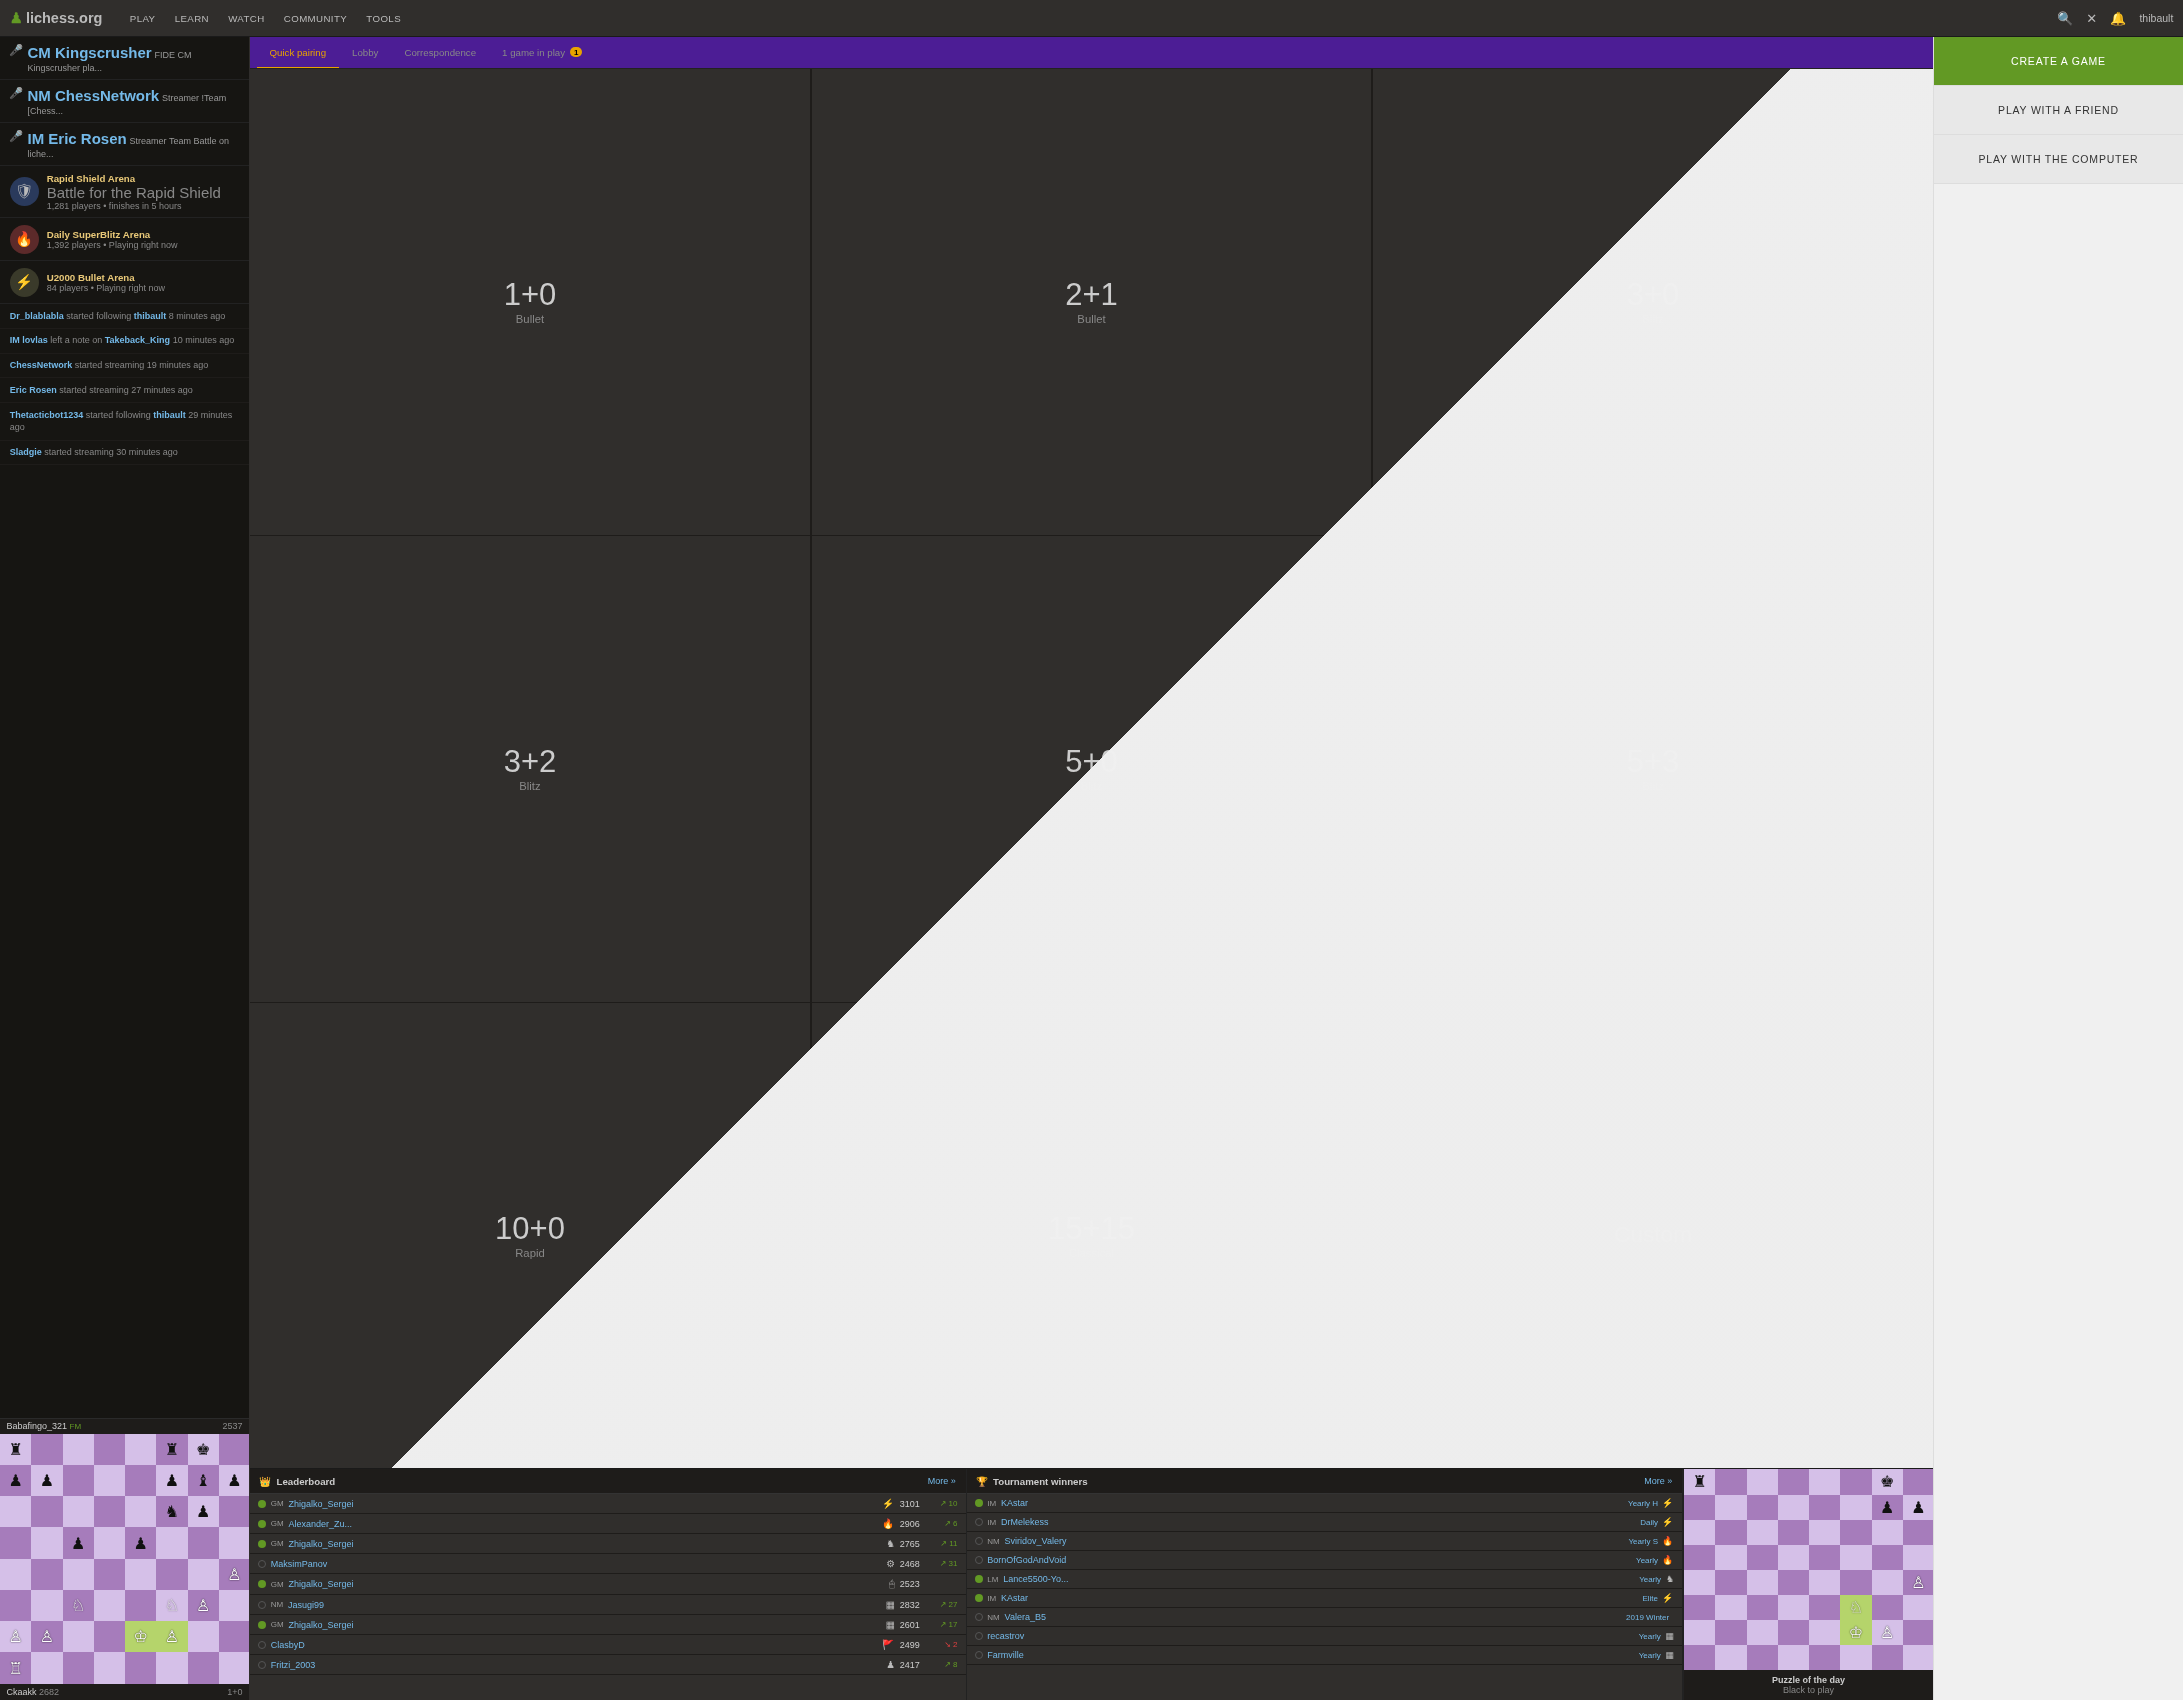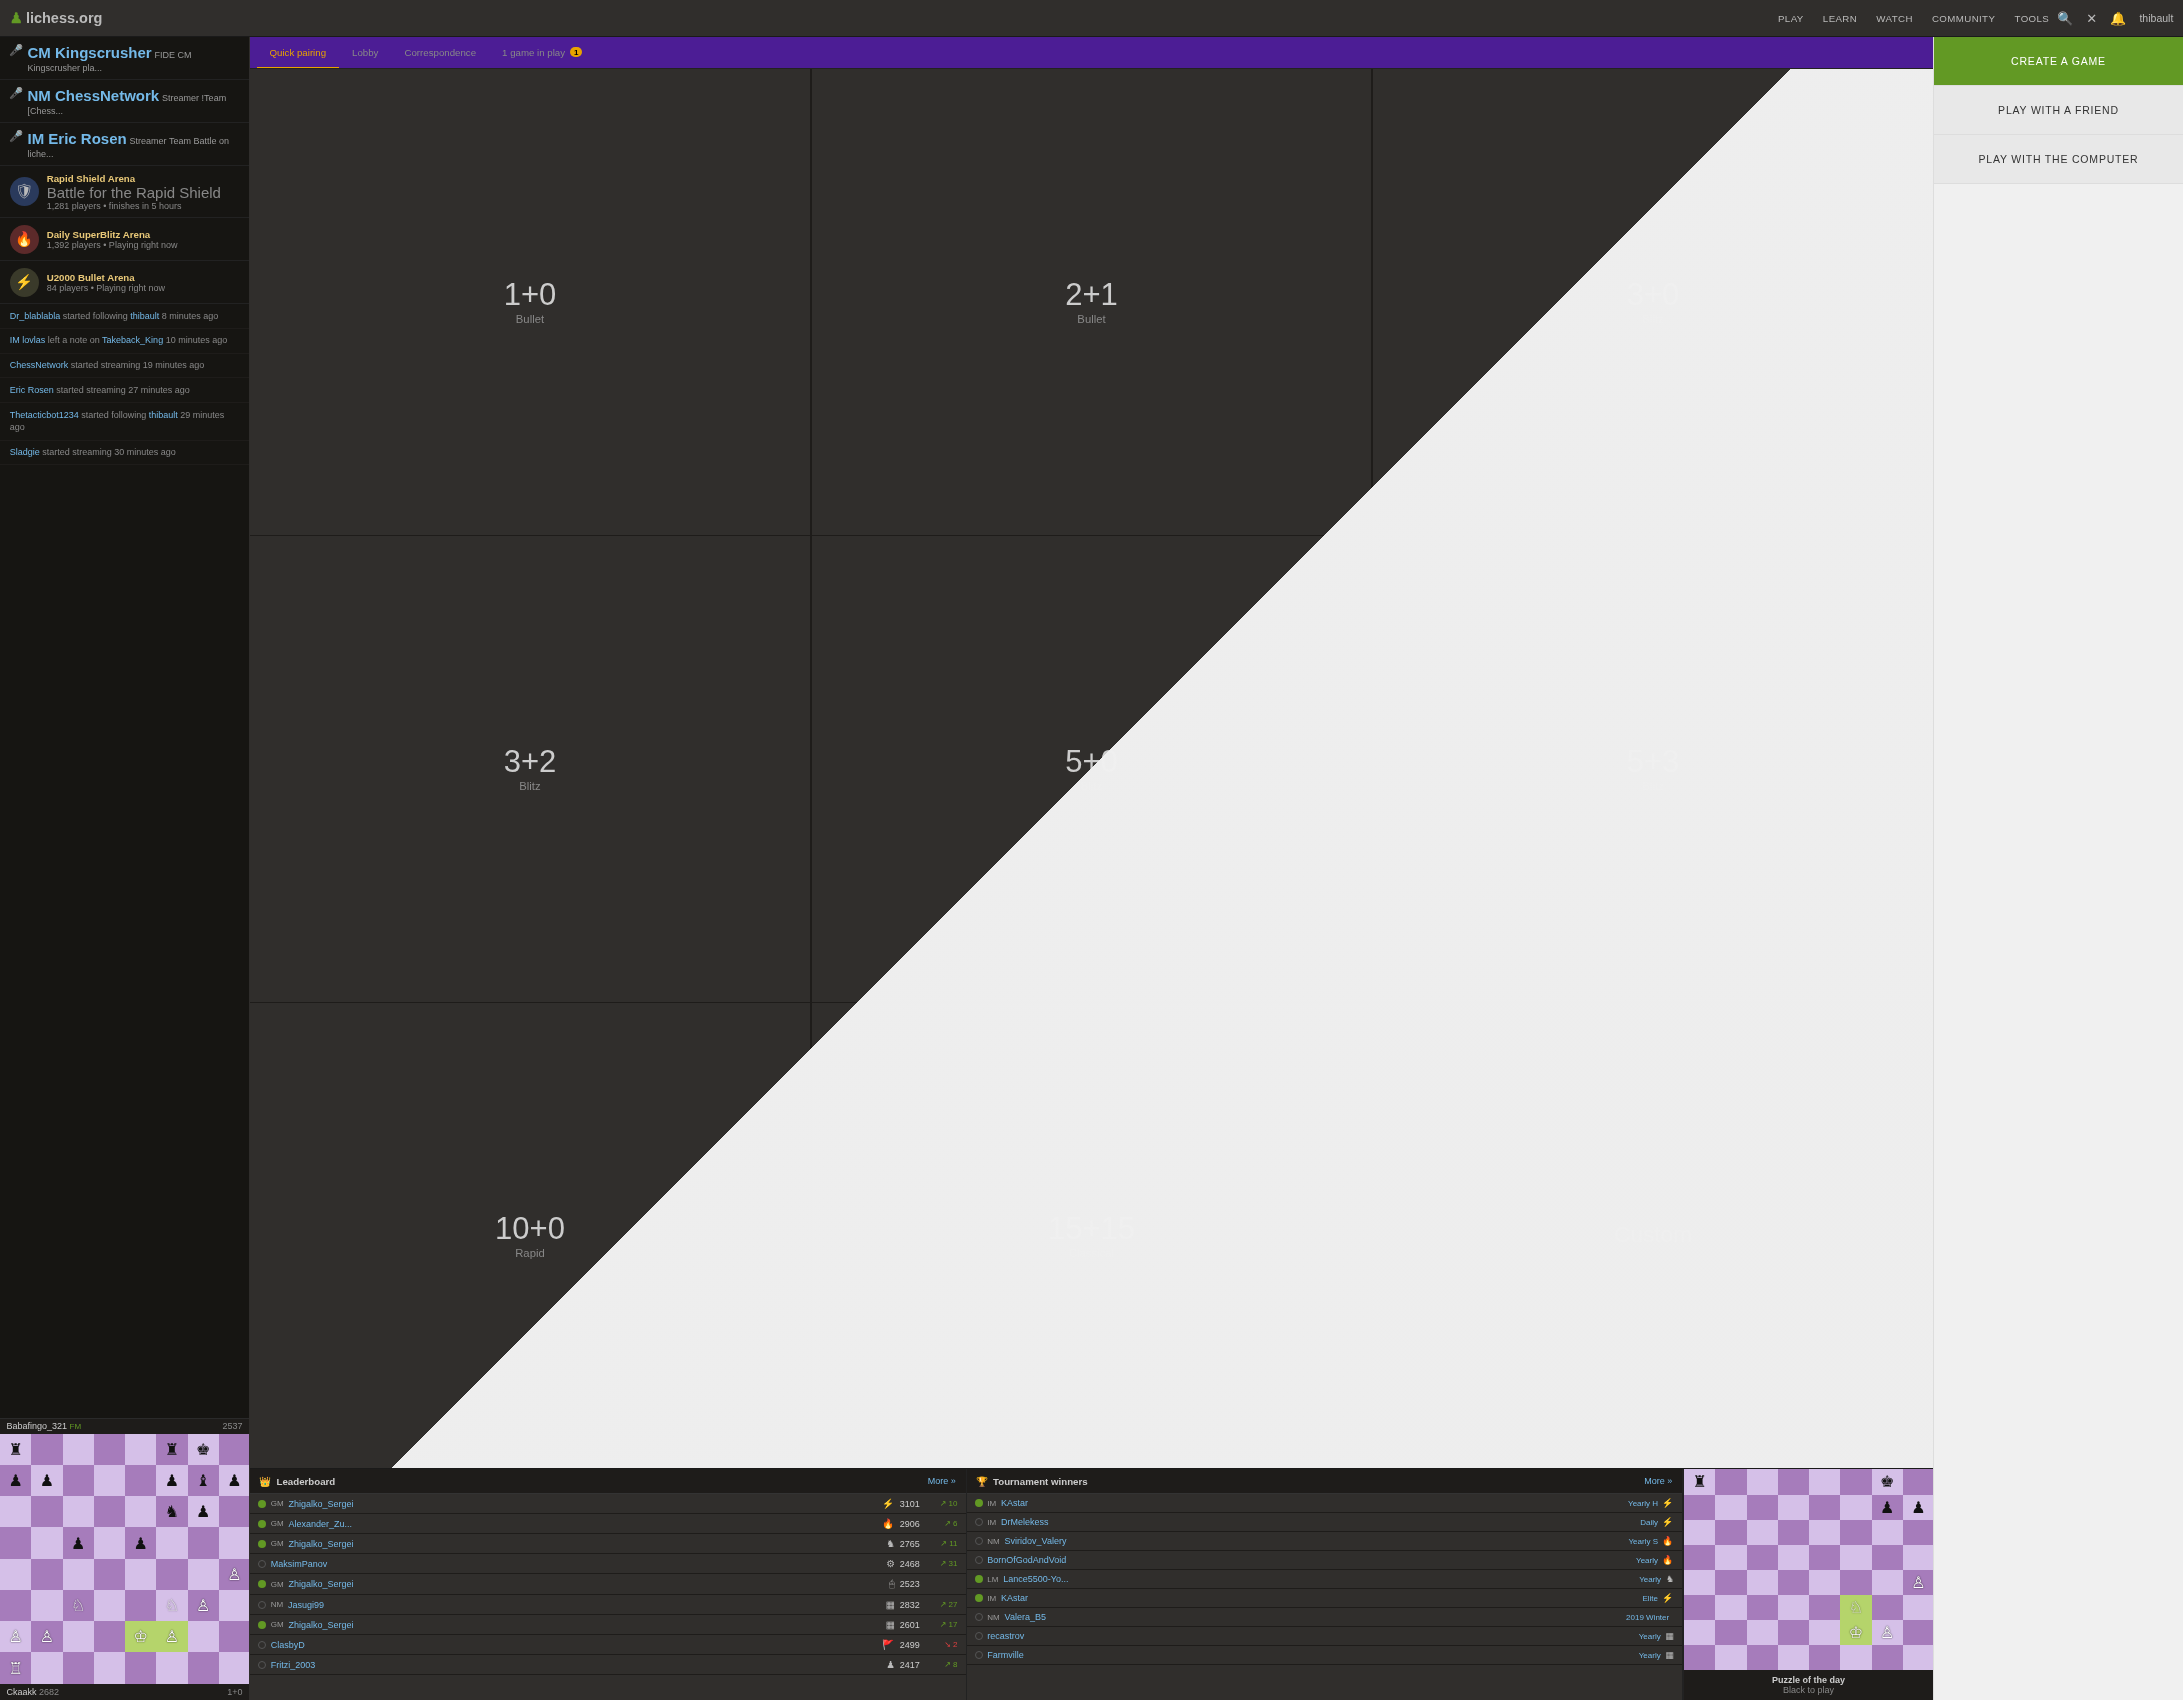--- a/index.html
+++ b/index.html
@@ -18,21 +18,21 @@
       color: #fff;
       font-size: 14.5px;
       font-weight: bold;
       margin-right: 19.4px;
       text-decoration: none;
       display: flex;
       align-items: center;
       gap: 3.2px;
     }
     #logo span { color: #bababa; }
-    nav { display: flex; gap: 3.2px; flex: 1; justify-content: flex-end; }
+    nav { display: flex; gap: 3.2px; flex: 1; }
     nav a {
       color: #bababa;
       text-decoration: none;
       padding: 0 8px;
       height: 37px;
       display: flex;
       align-items: center;
       font-size: 9.7px;
       letter-spacing: 0.4px;
       text-transform: uppercase;
@@ -104,21 +104,21 @@
     .tournament-sub { color: #888; font-size: 15px; }
     .tournament-meta { font-size: 9px; color: #888; }
 
     .notification-item {
       padding: 5.6px 9.7px;
       border-bottom: 0.8px solid #1e1c1a;
       font-size: 9px;
       color: #888;
       line-height: 1.4;
     }
-    .notification-item a { color: #74b9e8; text-decoration: none; }
+    .notification-item a { color: #74b9e8; text-decoration: none; font-weight: bold; }
 
     
     .mini-board-wrap {
       position: relative;
       background: #302e2c;
       border-top: 0.8px solid #2a2a2a;
     }
     .mini-board-canvas {
       width: 250px;
       height: 250px;

